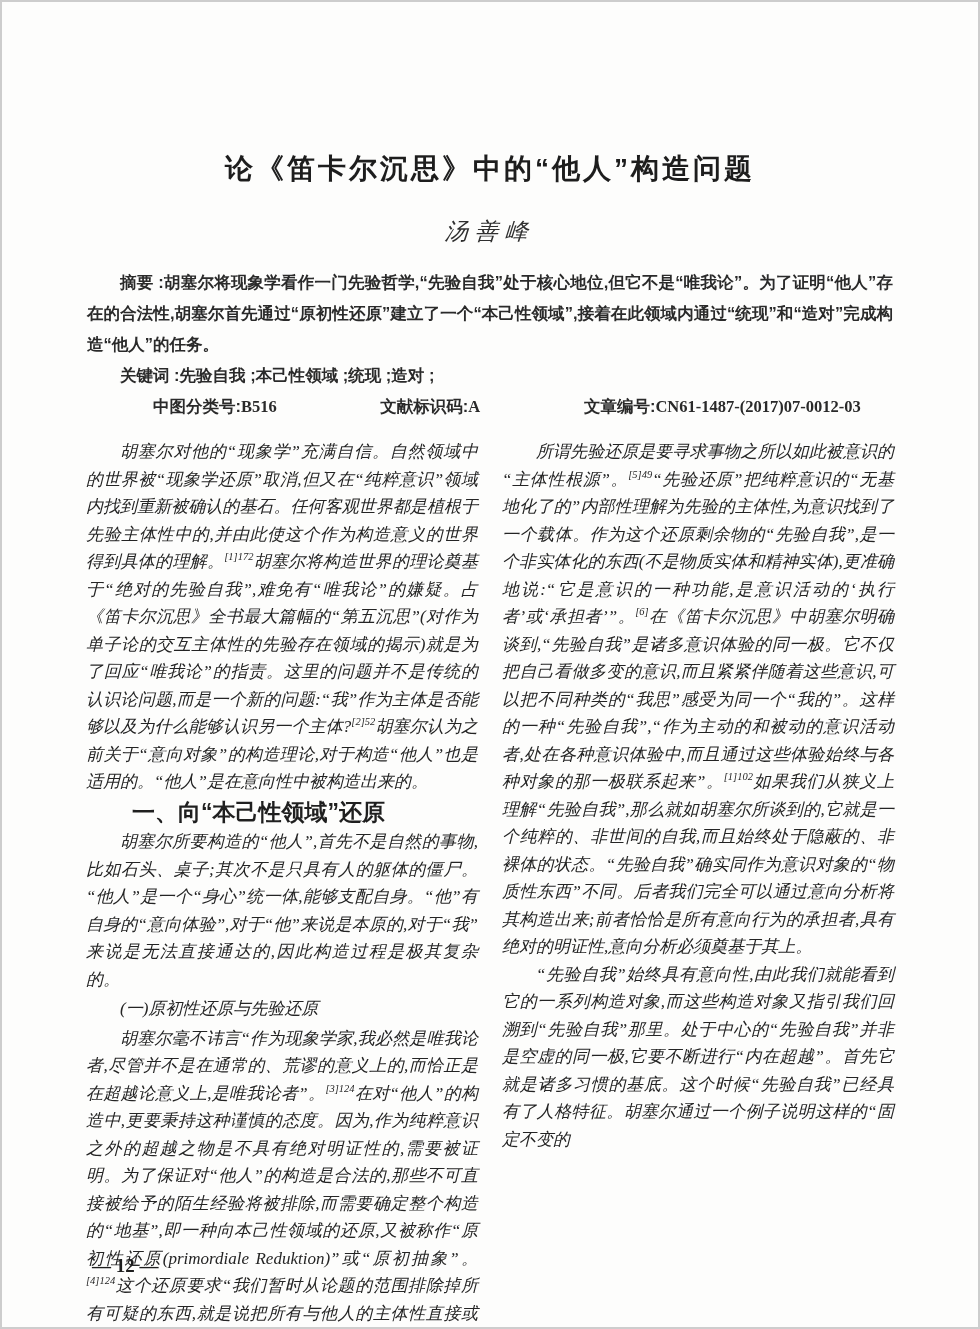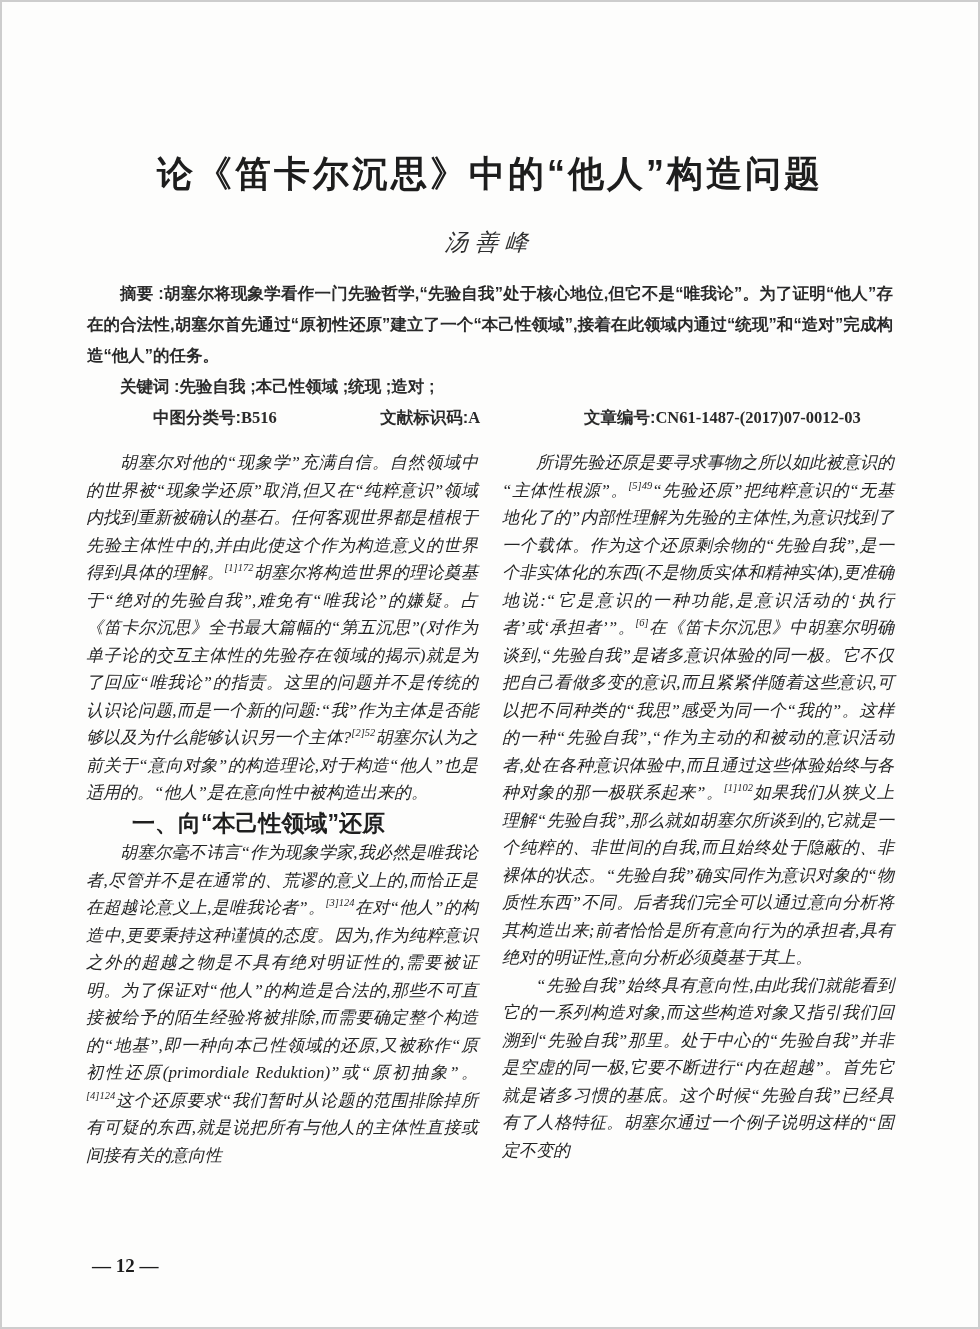--- a/index.html
+++ b/index.html
@@ -17,21 +17,21 @@
     inset: 0;
     border: 2px solid #cdcdcd;
     pointer-events: none;
   }
   
   .header { text-align: center; padding-top: 150px; }
   .title {
     margin: 0;
     font-family: "Liberation Sans", "DejaVu Sans", sans-serif;
     font-weight: bold;
-    font-size: 36px;
+    font-size: 28px;
     letter-spacing: 3px;
     color: #1d1d1d;
   }
   .author {
     margin-top: 28px;
     font-family: "Liberation Serif", "DejaVu Serif", serif;
     font-style: italic;
     font-size: 23px;
     letter-spacing: 7px;
     color: #2f2f2f;
@@ -115,20 +115,22 @@
       <span class="clc-item"><span>中图分类号:</span><span class="val">B516</span></span>
       <span class="clc-item"><span>文献标识码:</span><span class="val">A</span></span>
       <span class="clc-item"><span>文章编号:</span><span class="val">CN61-1487-(2017)07-0012-03</span></span>
     </p>
   </div>
 
   <div class="body-cols">
     <div class="col">
         <p><span>胡塞尔对他的“现象学”充满自信。自然领域中的世界被“现象学还原”取消,但又在“纯粹意识”领域内找到重新被确认的基石。任何客观世界都是植根于先验主体性中的,并由此使这个作为构造意义的世界得到具体的理解。</span><sup class="cite">[1]172</sup><span>胡塞尔将构造世界的理论奠基于“绝对的先验自我”,难免有“唯我论”的嫌疑。占《笛卡尔沉思》全书最大篇幅的“第五沉思”(对作为单子论的交互主体性的先验存在领域的揭示)就是为了回应“唯我论”的指责。这里的问题并不是传统的认识论问题,而是一个新的问题:“我”作为主体是否能够以及为什么能够认识另一个主体?</span><sup class="cite">[2]52</sup><span>胡塞尔认为之前关于“意向对象”的构造理论,对于构造“他人”也是适用的。“他人”是在意向性中被构造出来的。</span></p>
         <h3 class="sec-h">一、向“本己性领域”还原</h3>
+        <p><span>胡塞尔所要构造的“他人”,首先不是自然的事物,比如石头、桌子;其次不是只具有人的躯体的僵尸。“他人”是一个“身心”统一体,能够支配自身。“他”有自身的“意向体验”,对于“他”来说是本原的,对于“我”来说是无法直接通达的,因此构造过程是极其复杂的。</span></p>
+        <h4 class="sub-h">(一)原初性还原与先验还原</h4>
         <p><span>胡塞尔毫不讳言“作为现象学家,我必然是唯我论者,尽管并不是在通常的、荒谬的意义上的,而恰正是在超越论意义上,是唯我论者”。</span><sup class="cite">[3]124</sup><span>在对“他人”的构造中,更要秉持这种谨慎的态度。因为,作为纯粹意识之外的超越之物是不具有绝对明证性的,需要被证明。为了保证对“他人”的构造是合法的,那些不可直接被给予的陌生经验将被排除,而需要确定整个构造的“地基”,即一种向本己性领域的还原,又被称作“原初性还原(primordiale Reduktion)”或“原初抽象”。</span><sup class="cite">[4]124</sup><span>这个还原要求“我们暂时从论题的范围排除掉所有可疑的东西,就是说把所有与他人的主体性直接或间接有关的意向性</span></p>
       </div>
     <div class="col">
         <p><span>所谓先验还原是要寻求事物之所以如此被意识的“主体性根源”。</span><sup class="cite">[5]49</sup><span>“先验还原”把纯粹意识的“无基地化了的”内部性理解为先验的主体性,为意识找到了一个载体。作为这个还原剩余物的“先验自我”,是一个非实体化的东西(不是物质实体和精神实体),更准确地说:“它是意识的一种功能,是意识活动的‘执行者’或‘承担者’”。</span><sup class="cite">[6]</sup><span>在《笛卡尔沉思》中胡塞尔明确谈到,“先验自我”是诸多意识体验的同一极。它不仅把自己看做多变的意识,而且紧紧伴随着这些意识,可以把不同种类的“我思”感受为同一个“我的”。这样的一种“先验自我”,“作为主动的和被动的意识活动者,处在各种意识体验中,而且通过这些体验始终与各种对象的那一极联系起来”。</span><sup class="cite">[1]102</sup><span>如果我们从狭义上理解“先验自我”,那么就如胡塞尔所谈到的,它就是一个纯粹的、非世间的自我,而且始终处于隐蔽的、非裸体的状态。“先验自我”确实同作为意识对象的“物质性东西”不同。后者我们完全可以通过意向分析将其构造出来;前者恰恰是所有意向行为的承担者,具有绝对的明证性,意向分析必须奠基于其上。</span></p>
         <p><span>“先验自我”始终具有意向性,由此我们就能看到它的一系列构造对象,而这些构造对象又指引我们回溯到“先验自我”那里。处于中心的“先验自我”并非是空虚的同一极,它要不断进行“内在超越”。首先它就是诸多习惯的基底。这个时候“先验自我”已经具有了人格特征。胡塞尔通过一个例子说明这样的“固定不变的</span></p>
       </div>
   </div>
 
   <div class="footer">— 12 —</div>
 </div>

